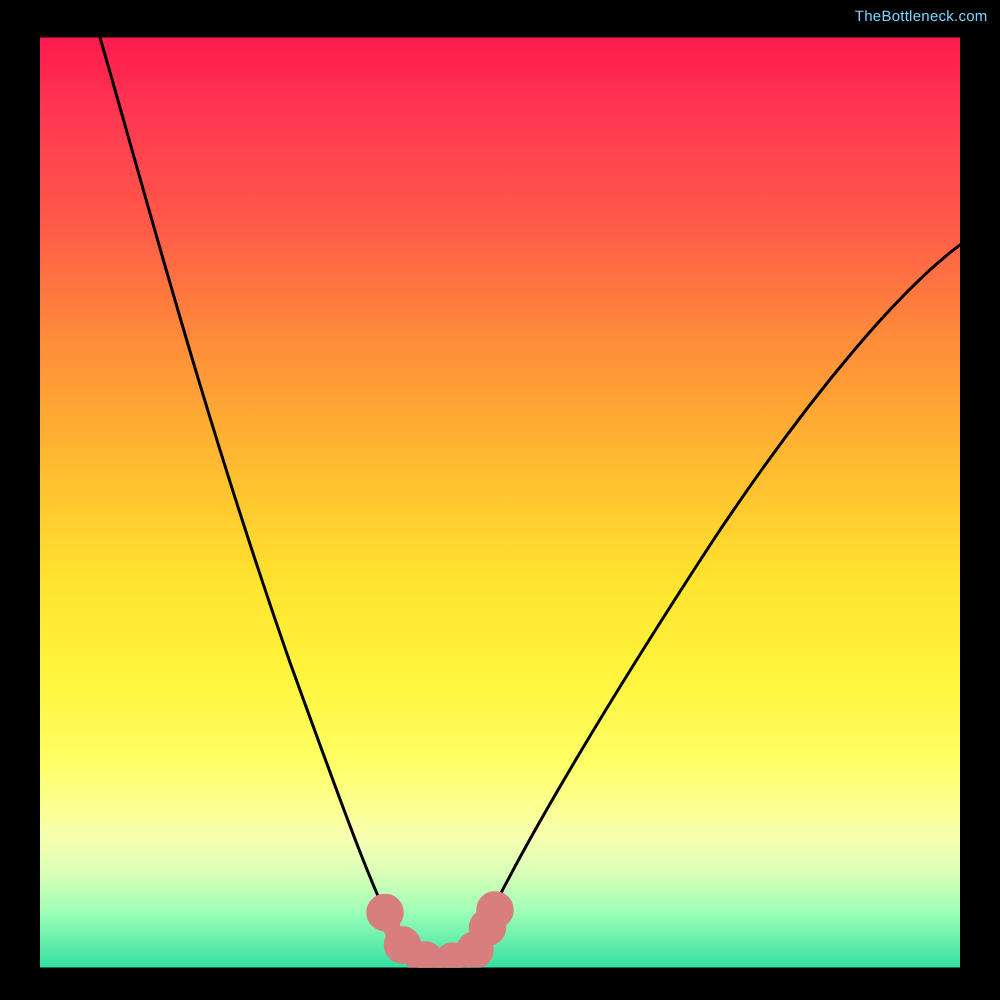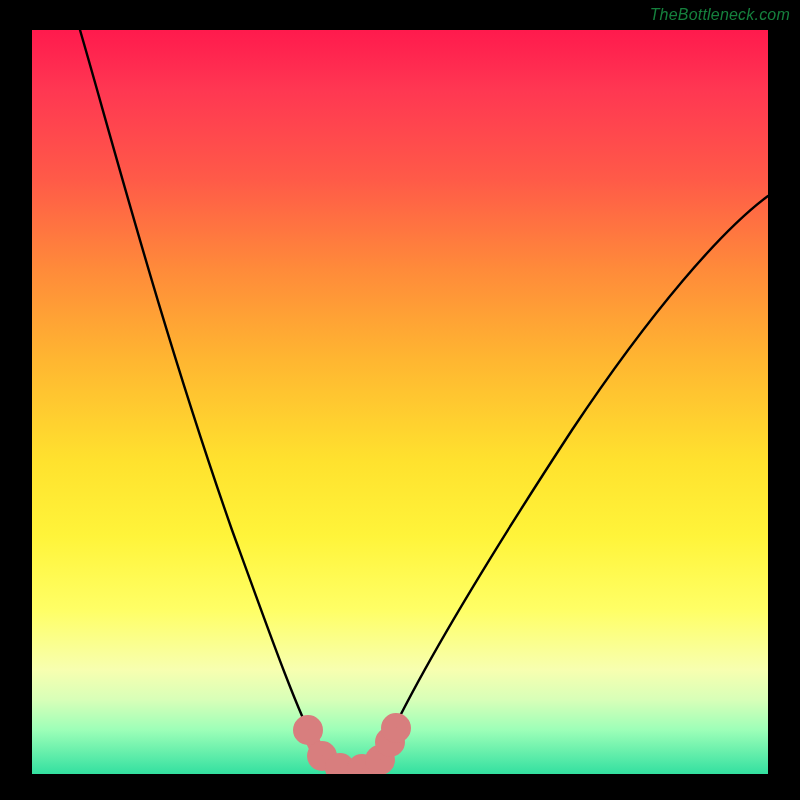--- a/index.html
+++ b/index.html
@@ -45,25 +45,24 @@
     position: absolute;
     left: 0;
     top: 0;
     width: 736px;
     height: 744px;
   }
   .watermark {
     position: absolute;
     top: 6px;
     right: 10px;
-    color: #15803d;
-    font-size: 16px;
+    color: #7dd3fc;
+    font-size: 12px;
     letter-spacing: 0.2px;
     font-weight: 500;
-    font-style: italic;
   }
 </style>
 </head>
 <body>
 
 <div class="frame">
 
   <div class="watermark">TheBottleneck.com</div>
 
   <div class="plot">

